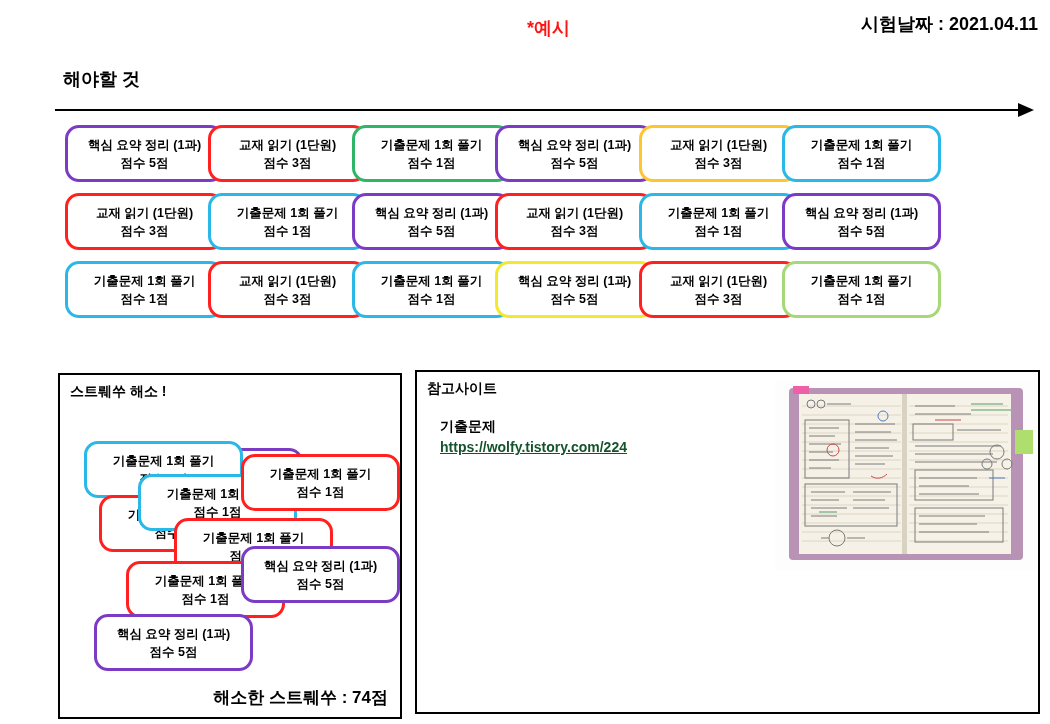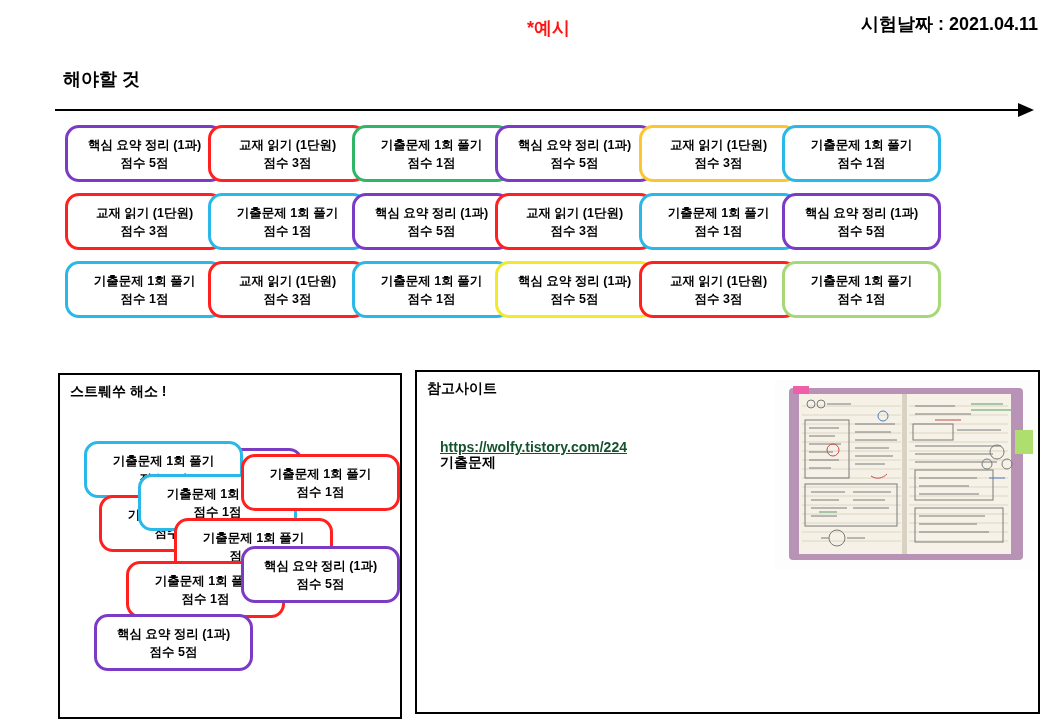--- a/index.html
+++ b/index.html
@@ -35,21 +35,21 @@
 
   
   .stress-box{position:absolute;left:58px;top:373px;width:344px;height:346px;border:2px solid #000;box-sizing:border-box;}
   .box-title{position:absolute;left:10px;top:8px;font-size:14px;font-weight:800;}
   .stress-total{position:absolute;right:12px;bottom:8px;font-size:17px;font-weight:800;}
   .sc0{left:84px;top:73px}.sc1{left:24px;top:66px}.sc2{left:39px;top:120px}
   .sc3{left:78px;top:99px}.sc4{left:181px;top:79px}.sc5{left:114px;top:143px}
   .sc6{left:66px;top:186px}.sc7{left:181px;top:171px}.sc8{left:34px;top:239px}
 
   .ref-box{position:absolute;left:415px;top:370px;width:625px;height:344px;border:2px solid #000;box-sizing:border-box;}
-  .ref-link-label{position:absolute;left:23px;top:46px;font-size:14px;font-weight:800;margin-top:36px;}
+  .ref-link-label{position:absolute;left:23px;top:46px;font-size:14px;font-weight:800;}
   .ref-link-url{position:absolute;left:23px;top:67px;font-size:14px;font-weight:800;color:#14532d;
                 text-decoration:underline;cursor:pointer;}
   .notebook{position:absolute;left:358px;top:8px;width:262px;height:190px;}
 </style>
 </head>
 <body>
 
 <div id="stage">
 
   <div class="example-note">*예시</div>
@@ -167,20 +167,21 @@
       </div>
     <div class="card sc7" data-color="purple">
         <div>핵심 요약 정리 (1과)</div>
         <div>점수 5점</div>
       </div>
     <div class="card sc8" data-color="purple">
         <div>핵심 요약 정리 (1과)</div>
         <div>점수 5점</div>
       </div>
 
+    <div class="stress-total">해소한 스트뤠쑤 : 74점</div>
   </div>
 
   <div class="ref-box">
     <div class="box-title">참고사이트</div>
     <div class="ref-link-label">기출문제</div>
     <a class="ref-link-url">https://wolfy.tistory.com/224</a>
 
     <svg class="notebook" viewBox="0 0 262 190" xmlns="http://www.w3.org/2000/svg">
       <rect x="0" y="0" width="262" height="190" fill="#fdfdfd"></rect>
       <rect x="14" y="8" width="234" height="172" rx="4" fill="#b993b6"></rect>

